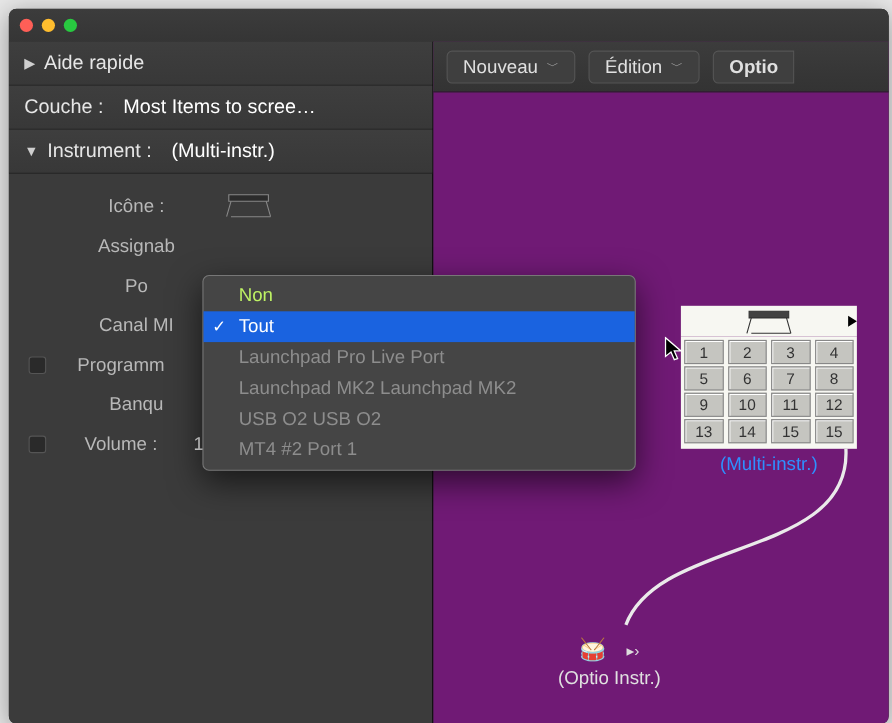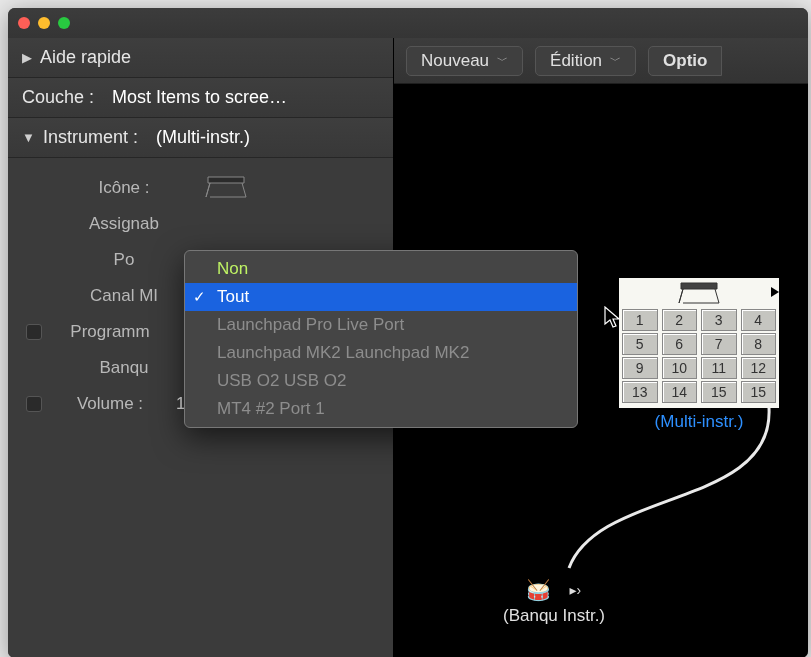--- a/index.html
+++ b/index.html
@@ -14,21 +14,21 @@
     height: 30px; background: linear-gradient(#3c3c3c,#353535);
     display:flex; align-items:center; padding:0 10px; gap:8px;
   }
   .traffic { display:flex; gap:8px; }
   .tl { width:12px; height:12px; border-radius:50%; }
   .tl.red{background:#ff5f57;} .tl.yel{background:#ffbd2e;} .tl.grn{background:#28c940;}
 
   .body { display:flex; height: calc(100% - 30px); }
 
   .sidebar { width: 386px; background:#3b3b3b; border-right:1px solid #000; }
-  .canvas { flex:1; background:#000000; position:relative; }
+  .canvas { flex:1; background:#701a75; position:relative; }
 
   .sb-row { height:40px; display:flex; align-items:center; padding:0 14px;
             background: linear-gradient(#3e3e3e,#383838);
             border-bottom:1px solid #262626; color:#e6e6e6; font-size:18px; }
   .sb-row .tri { margin-right:8px; font-size:13px; color:#cfcfcf; }
   .sb-row .lab { color:#e6e6e6; }
   .sb-row .val { margin-left:18px; color:#fff; }
 
   .inspector { padding: 12px 0 0 0; }
   .insp-line { display:flex; align-items:center; height:36px; padding:0 18px; color:#b8b8b8; font-size:17px; }
@@ -199,21 +199,21 @@
 
       <svg class="cable" style="left:145px; top:360px; width:260px; height:200px;">
         <path d="M 230 10 C 235 110, 60 90, 30 170"></path>
       </svg>
 
       <div class="mapped">
         <div class="drum">
           <span>🥁</span>
           <span style="font-size:14px;color:#ddd;">▸›</span>
         </div>
-        <div>(Banqu Instr.)</div>
+        <div>(Optio Instr.)</div>
       </div>
     </div>
   </div>
 
   <div class="popup">
     <div class="popup-item">
       <span class="txt">Non</span>
     </div>
     <div class="popup-item sel">
       <span class="check">✓</span>

